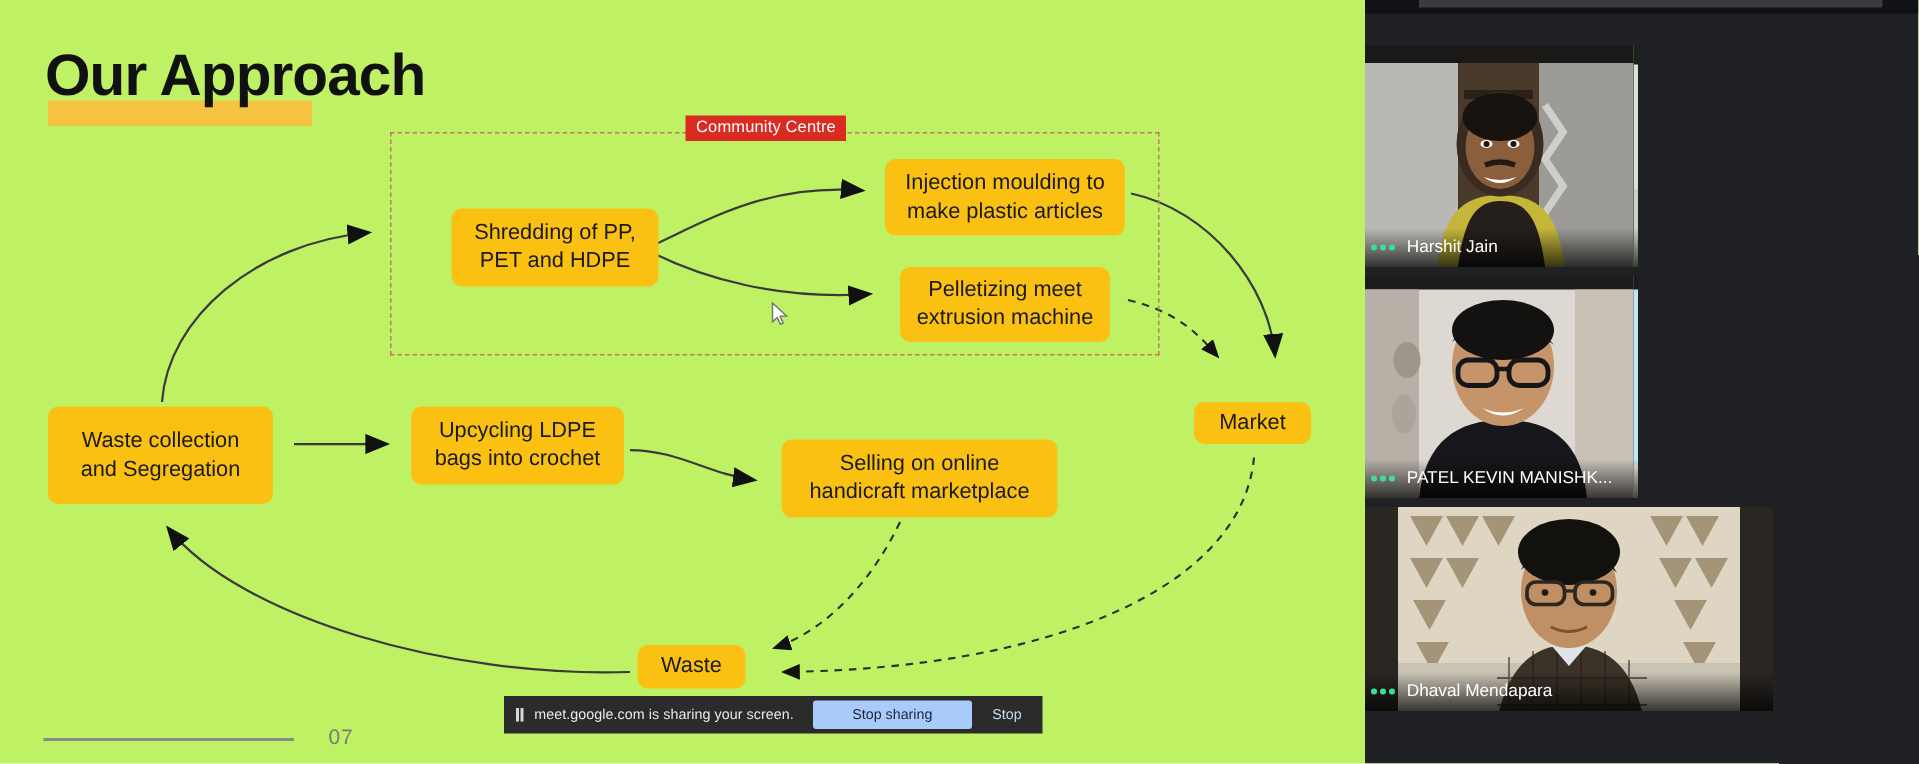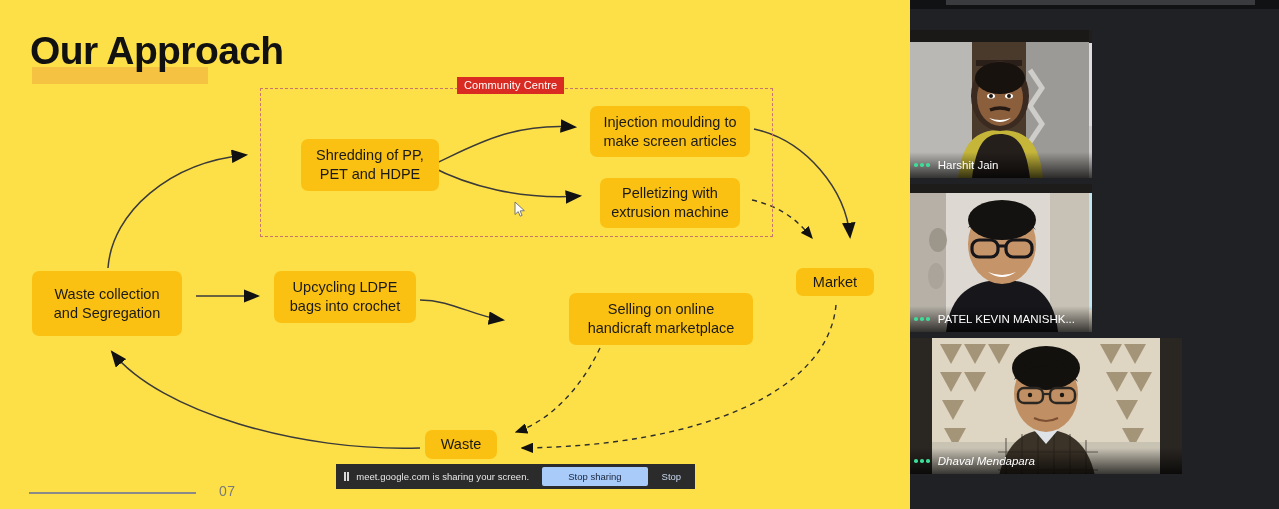--- a/index.html
+++ b/index.html
@@ -8,21 +8,21 @@
     overflow: hidden;
     background: #ffffff;
     font-family: "Liberation Sans", sans-serif;
   }
   #root { position: relative; width: 1279px; height: 509px; }
 
   
   #slide {
     position: absolute; left: 0; top: 0;
     width: 910px; height: 509px;
-    background: #fde047;
+    background: #bef264;
     overflow: hidden;
   }
 
   
   #title-wrap { position: absolute; left: 30px; top: 31px; }
   #title-highlight {
     position: absolute; left: 2px; top: 36px;
     width: 176px; height: 17px;
     background: #F5C242;
     z-index: 0;
@@ -63,21 +63,21 @@
     display: flex; align-items: center; justify-content: center;
     text-align: center;
     padding: 5px 10px;
     z-index: 2;
   }
   #n-shred   { left: 301px; top: 139px; width: 138px; height: 52px; }
   #n-inject  { left: 590px; top: 106px; width: 160px; height: 51px; }
   #n-pellet  { left: 600px; top: 178px; width: 140px; height: 50px; }
   #n-waste-coll { left: 32px;  top: 271px; width: 150px; height: 65px; }
   #n-upcycle { left: 274px; top: 271px; width: 142px; height: 52px; }
-  #n-selling { left: 521px; top: 293px; width: 184px; height: 52px; margin-left: 48px; }
+  #n-selling { left: 521px; top: 293px; width: 184px; height: 52px; }
   #n-market  { left: 796px; top: 268px; width: 78px;  height: 28px; }
   #n-waste   { left: 425px; top: 430px; width: 72px;  height: 29px; }
 
   
   #footer-line {
     position: absolute; left: 29px; top: 492px;
     width: 167px; height: 1.5px; background: #8a8a8a;
   }
   #footer-num {
     position: absolute; left: 219px; top: 483px;
@@ -149,21 +149,21 @@
     color: #ffffff; font-size: 11.5px;
     white-space: nowrap; overflow: hidden; text-overflow: ellipsis;
     max-width: 140px;
   }
   .speaking { box-shadow: inset 0 0 0 2.5px #1b7a1b; }
 
   #t-you     { left: 914px - 910px; top: 30px;  width: 182px; height: 148px; }
   #t-harshit { left: 1100px - 910px; top: 30px; width: 179px; height: 148px; }
   #t-devang  { left: 914px - 910px; top: 184px; width: 182px; height: 148px; }
   #t-kevin   { left: 1100px - 910px; top: 184px; width: 179px; height: 148px; }
-  #t-dhaval  { left: 965px - 910px; top: 338px; width: 272px; height: 136px; font-style: italic; }
+  #t-dhaval  { left: 965px - 910px; top: 338px; width: 272px; height: 136px; }
 </style>
 </head>
 <body>
 
 <div id="root">
 
   <div id="slide">
 
     <div id="title-wrap">
       <div id="title-highlight"></div>
@@ -203,22 +203,22 @@
 
         <path d="M836,305 C828,392 700,446 522,448" marker-end="url(#ah-sm)"></path>
       </g>
     </svg>
 
     <div id="cc-box"></div>
     <div id="cc-label">Community Centre</div>
 
     <div class="node" id="n-waste-coll">Waste collection and Segregation</div>
     <div class="node" id="n-shred">Shredding of PP, PET and HDPE</div>
-    <div class="node" id="n-inject">Injection moulding to make screen articles</div>
-    <div class="node" id="n-pellet">Pelletizing with extrusion machine</div>
+    <div class="node" id="n-inject">Injection moulding to make plastic articles</div>
+    <div class="node" id="n-pellet">Pelletizing meet extrusion machine</div>
     <div class="node" id="n-upcycle">Upcycling LDPE bags into crochet</div>
     <div class="node" id="n-selling">Selling on online handicraft marketplace</div>
     <div class="node" id="n-market">Market</div>
     <div class="node" id="n-waste">Waste</div>
 
     <div id="footer-line"></div>
     <div id="footer-num">07</div>
 
     <svg id="cursor" width="12" height="17" viewBox="0 0 12 17">
       <path d="M1,1 L1,13.5 L4.2,10.6 L6.2,15.2 L8.1,14.4 L6.1,9.9 L10.4,9.7 Z" fill="#ffffff" stroke="#777" stroke-width="1"></path>

